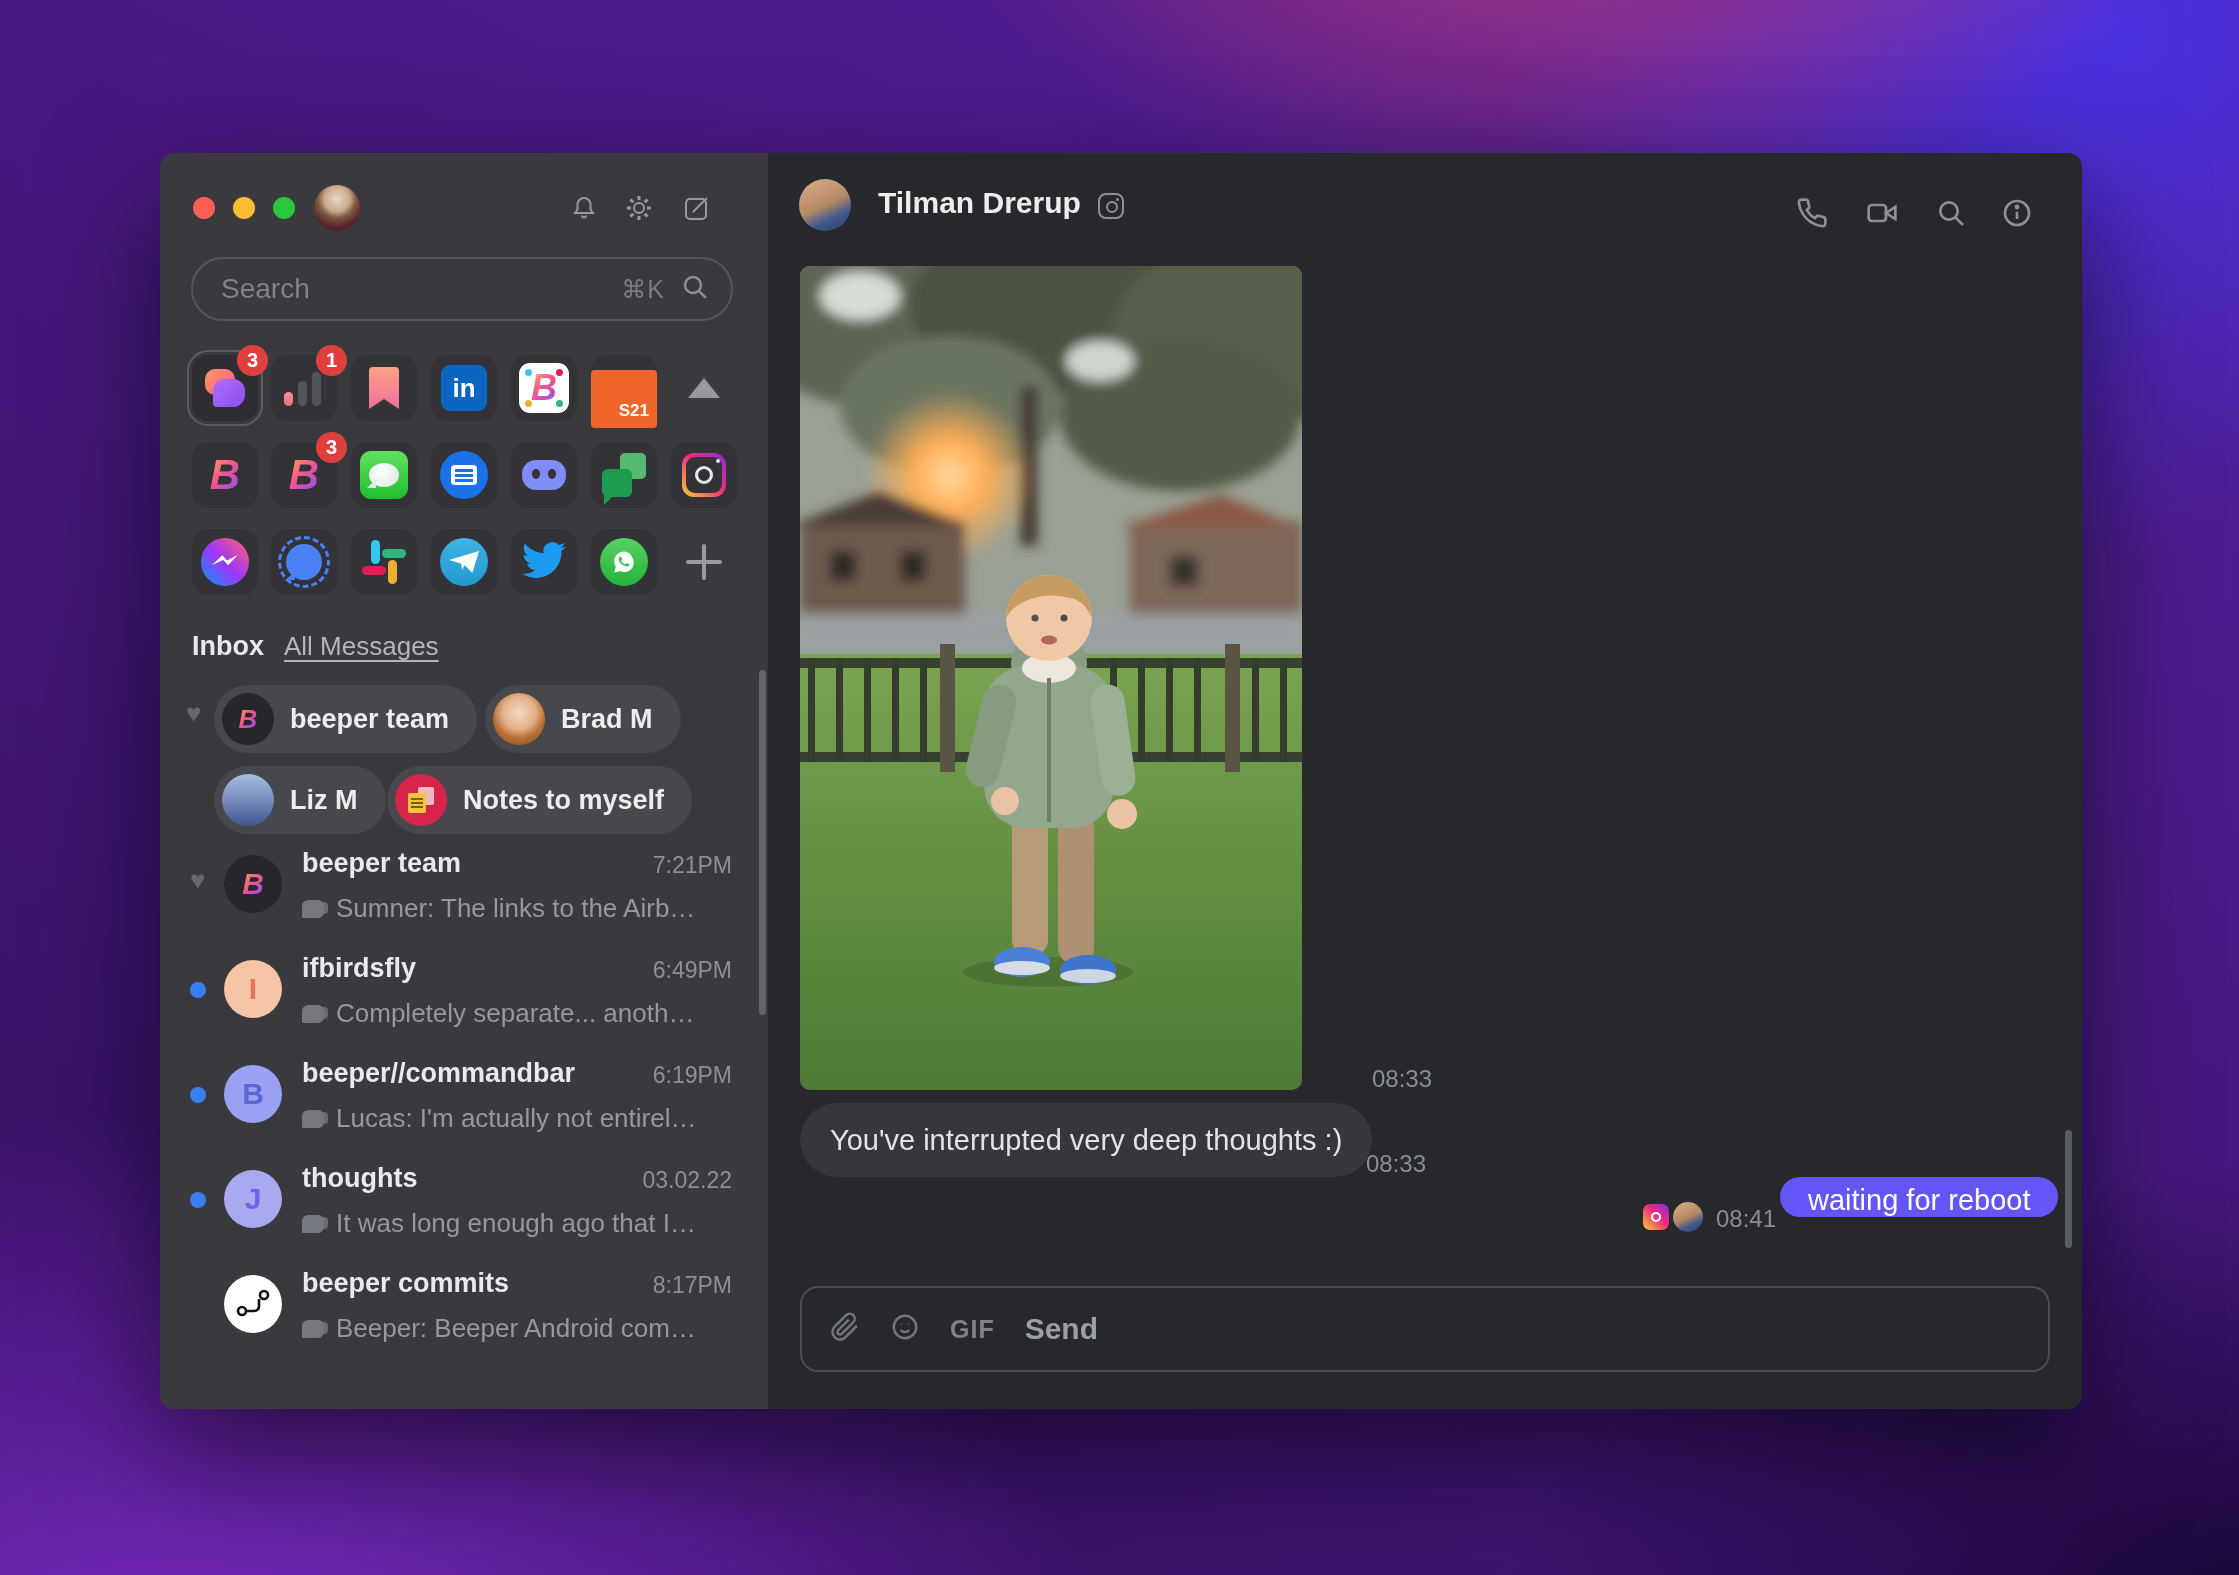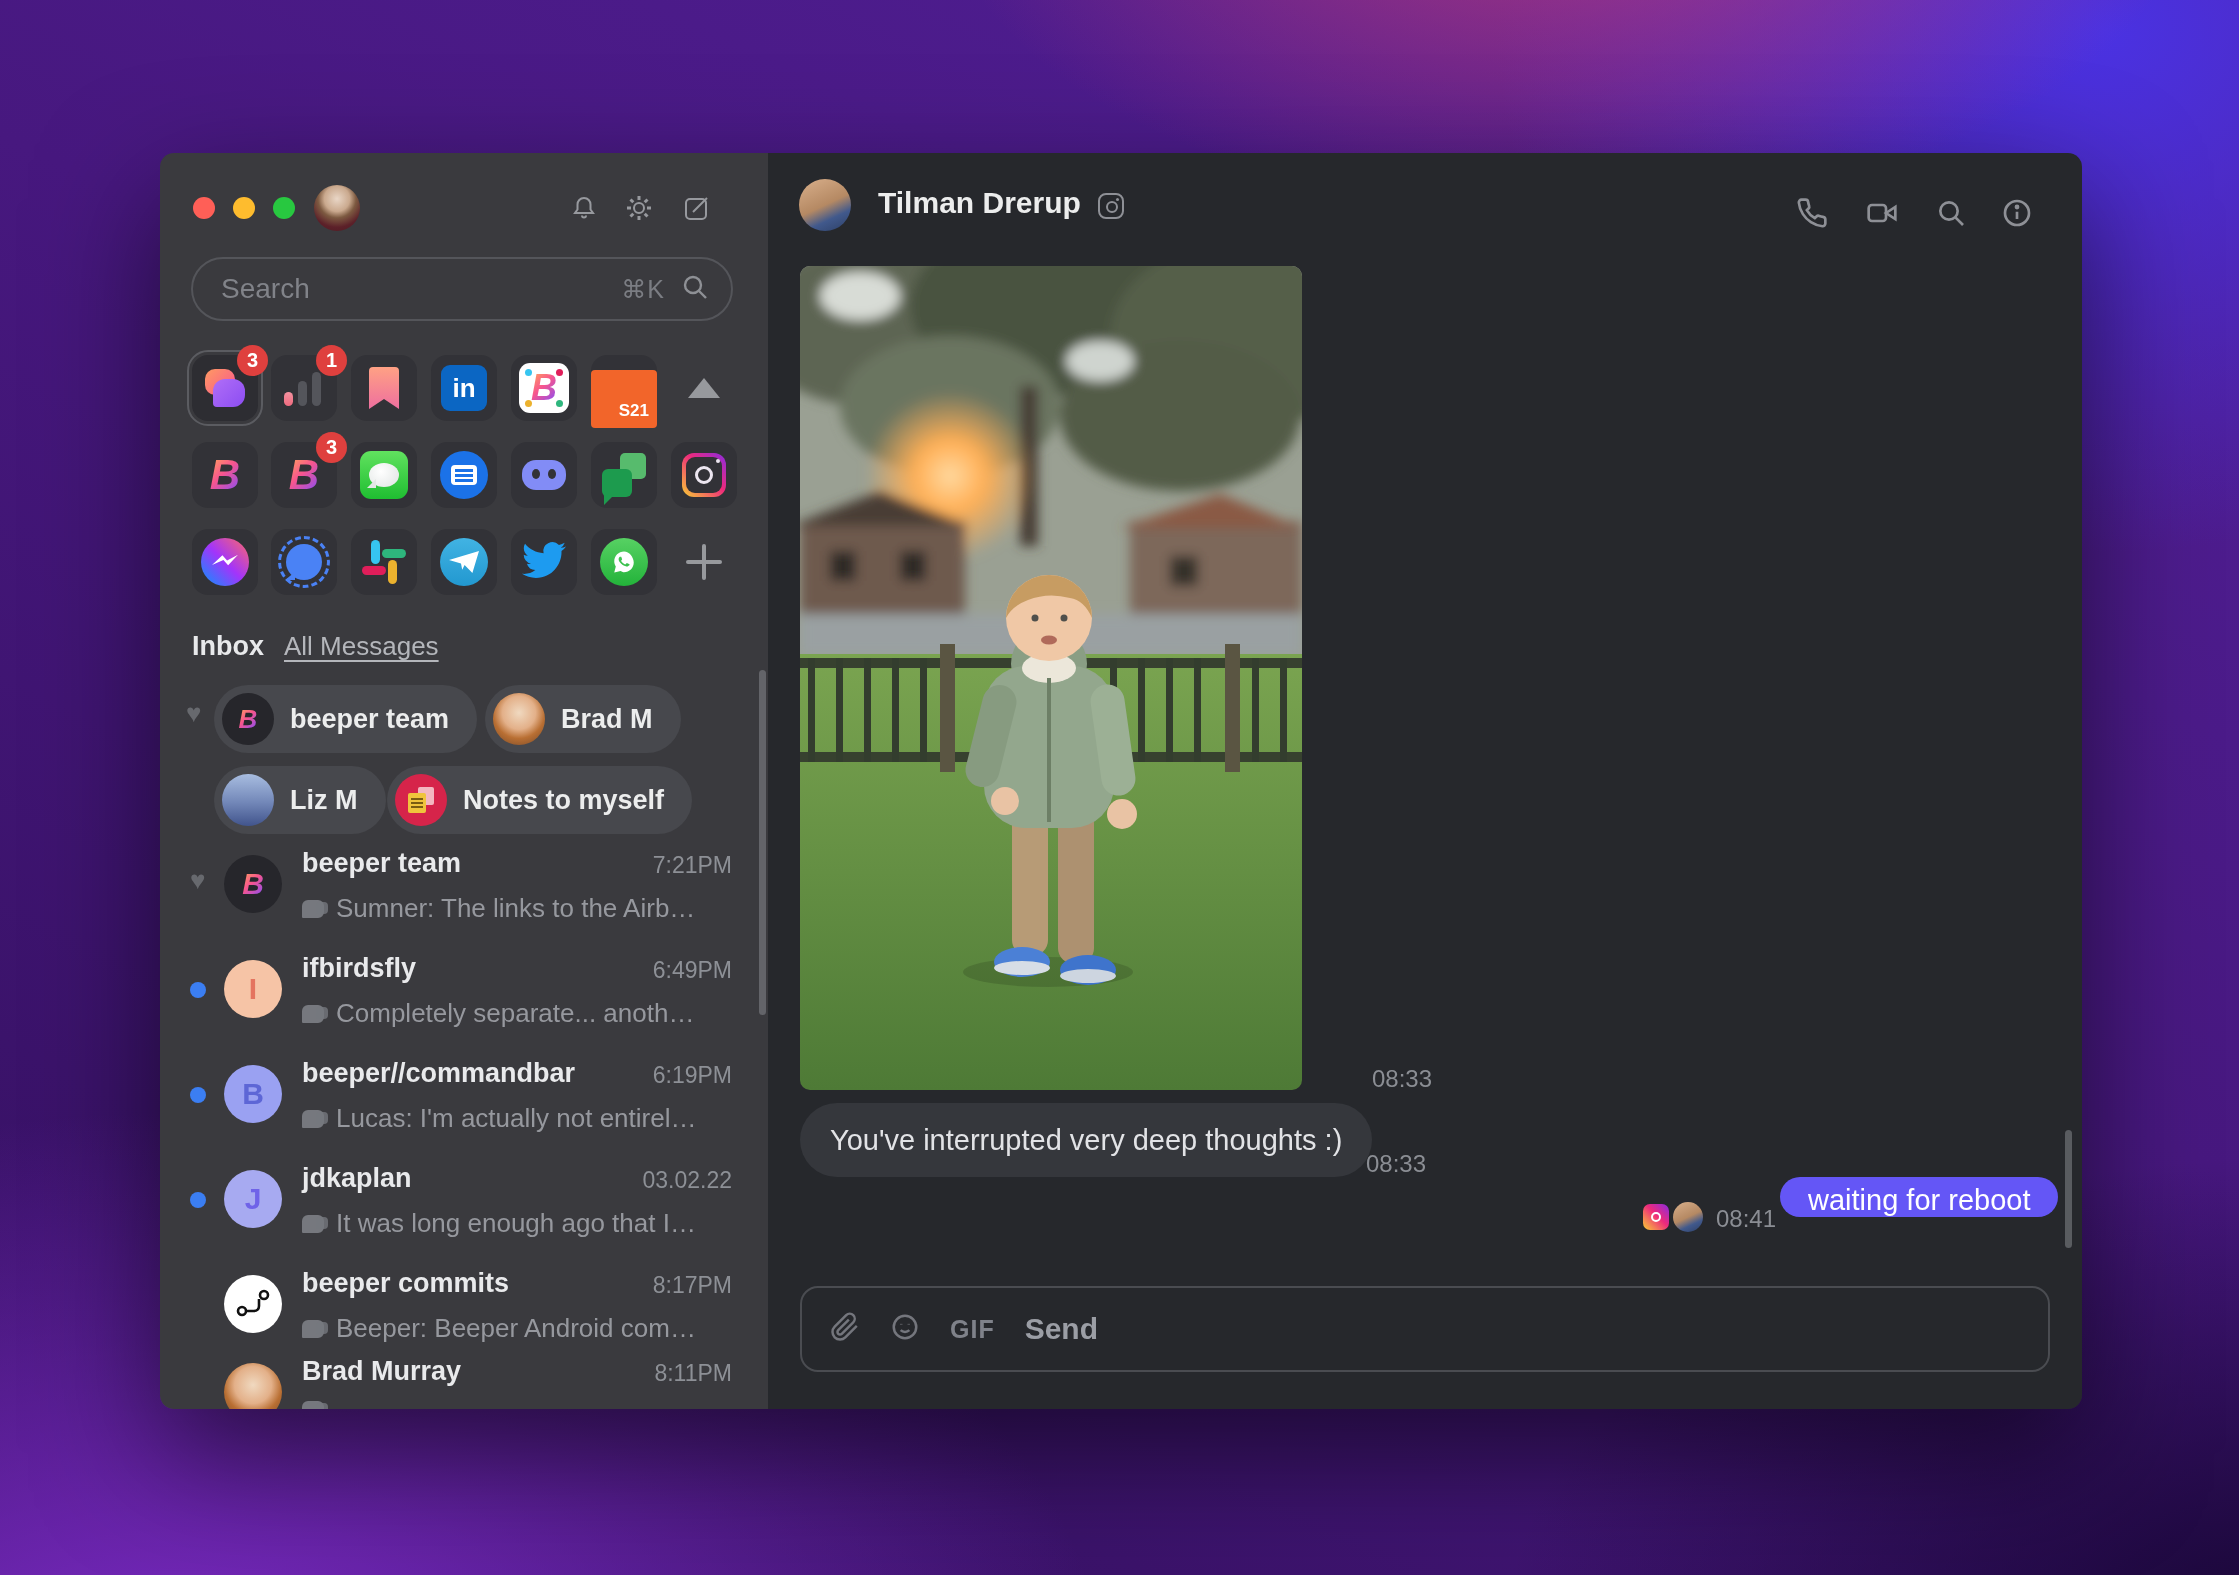--- a/index.html
+++ b/index.html
@@ -463,21 +463,21 @@
         <span class="ctime">6:19PM</span>
         <span class="cprev">
             <i class="pg"></i>
             <span class="ptxt">Lucas: I'm actually not entirely su...</span>
           </span>
       </div>
 
       <div class="chat-row" style="top:1003px">
         <span class="mark dot-unread"></span>
         <span class="cav av-jd">J</span>
-        <span class="cname">jdkaplan</span>
+        <span class="cname">thoughts</span>
         <span class="ctime">03.02.22</span>
         <span class="cprev">
             <i class="pg"></i>
             <span class="ptxt">It was long enough ago that I cou...</span>
           </span>
       </div>
 
       <div class="chat-row" style="top:1108px">
         <span class="cav av-commits">
           <svg width="34" height="34" viewBox="0 0 34 34" fill="none" stroke="#111" stroke-width="2.6">
@@ -487,29 +487,20 @@
           </svg>
         </span>
         <span class="cname">beeper commits</span>
         <span class="ctime">8:17PM</span>
         <span class="cprev">
             <i class="pg"></i>
             <span class="ptxt">Beeper: Beeper Android commit ...</span>
           </span>
       </div>
 
-      <div class="chat-row" style="top:1196px">
-        <span class="cav av-brad"></span>
-        <span class="cname">Brad Murray</span>
-        <span class="ctime">8:11PM</span>
-        <span class="cprev">
-            <i class="pg"></i>
-            <span class="ptxt"></span>
-          </span>
-      </div>
     </div>
 
     <div class="chat">
 
       <div class="chead-av av-tilman"></div>
       <div class="chead-title">Tilman Drerup</div>
       <div class="chead-insta"></div>
 
       <span class="hicon" style="left:1028px">
         <svg viewBox="0 0 24 24">

